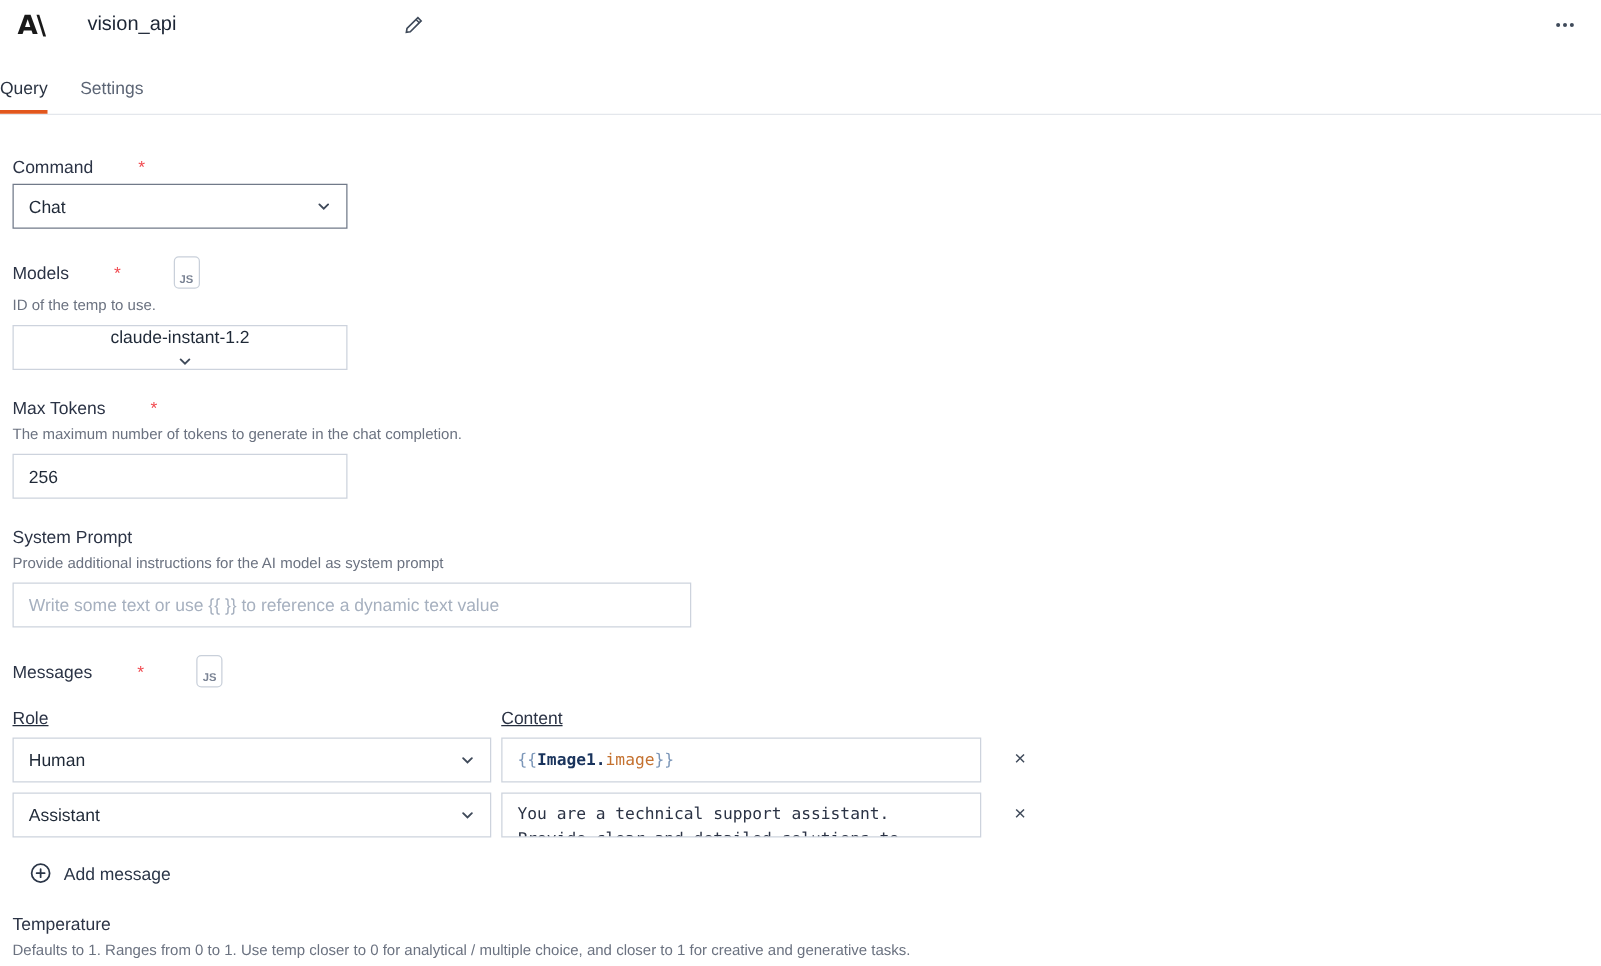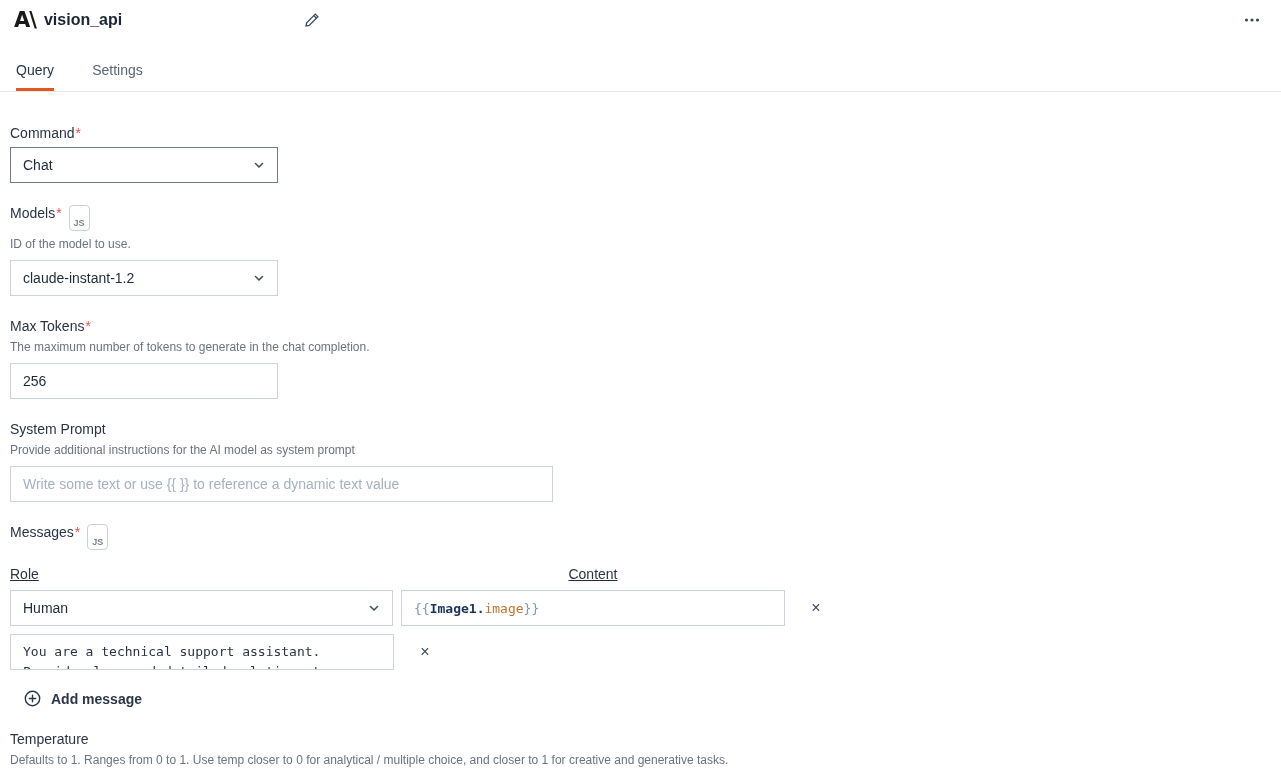--- a/index.html
+++ b/index.html
@@ -16,53 +16,53 @@
     padding: 8px 16px 0 14px;
     height: 32px;
   }
   .logo {
     font-weight: 800; font-size: 21px; color: #191919;
     letter-spacing: -1px; line-height: 1;
     font-family: "DejaVu Sans", sans-serif;
     cursor: default;
   }
   .app-title {
-    font-size: 16px; font-weight: 700; color: #1c2534;
-    margin-left: 8px;
+    font-size: 16px; font-weight: 400; color: #1c2534;
+    margin-left: 34px;
   }
   .edit-btn {
     background: none; border: none; cursor: pointer;
     margin-left: 180px; padding: 2px; line-height: 0;
   }
   .spacer { flex: 1; }
   .more-btn {
     background: none; border: none; cursor: pointer;
     padding: 4px; line-height: 0;
   }
   
   .tabs {
-    display: flex; gap: 38px;
-    margin-top: 24px; padding: 0 16px;
+    display: flex; gap: 26px;
+    margin-top: 24px; padding: 0 0;
     border-bottom: 1px solid #e4e7ec;
   }
   .tab {
     font-size: 14px; color: #5c6575; padding: 6px 0 10px 0;
     cursor: pointer; border-bottom: 3px solid transparent;
     background: none; border-top: none; border-left: none; border-right: none;
     font-family: "Liberation Sans", sans-serif;
   }
   .tab.active {
     color: #2a3342; font-weight: 500;
     border-bottom: 3px solid #e2571d;
   }
   
   .form-area { padding: 0 10px; }
   .field-label {
     font-size: 14px; color: #2b3345; font-weight: 400;
-    display: flex; align-items: flex-start;
+    display: flex; align-items: center; gap: 35px;
   }
   .req { color: #f14c52; margin-left: 1px; }
   .js-badge {
     display: inline-block; margin-left: 7px;
     font-size: 9px; color: #7a8394; font-weight: 600;
     border: 1px solid #c9d0da; border-radius: 4px;
     padding: 13px 4px 2px 4px; line-height: 1;
   }
   .help-text { font-size: 12px; color: #6b7280; margin-top: 6px; }
   .text-input, .select-box, .code-input, .code-area {
@@ -71,26 +71,26 @@
     padding: 0 12px; width: 268px;
     font-family: "Liberation Sans", sans-serif;
   }
   .select-box {
     display: flex; align-items: center; justify-content: space-between;
     cursor: pointer; user-select: none;
   }
   .select-box .sel-val { color: #1f2937; }
   .chev { flex: none; margin-left: 8px; }
   .mt-group { margin-top: 22px; }
-  .mt-input { margin-top: 9px; }
+  .mt-input { margin-top: 9px; flex-direction: column; }
   .placeholder-input::placeholder { color: #a6b0bf; opacity: 1; }
   
   .msg-cols { display: flex; gap: 8px; margin-top: 16px; text-decoration: underline; }
   .msg-col-role { width: 383px; }
-  .msg-col-content { width: 384px; font-size: 14px; color: #2b3345; text-align: center; }
+  .msg-col-content { width: 384px; font-size: 14px; color: #2b3345; }
   .msg-row { display: flex; gap: 8px; margin-top: 8px; align-items: flex-start; }
   .msg-row:first-of-type { margin-top: 6px; }
   .role-select { width: 383px; }
   .code-input {
     width: 384px; display: flex; align-items: center;
     font-family: "DejaVu Sans Mono", monospace; font-size: 13px;
   }
   .tok-brace { color: #7b96b8; }
   .tok-obj { color: #19335c; font-weight: 700; }
   .tok-dot { color: #19335c; font-weight: 700; }
@@ -102,21 +102,21 @@
   }
   .remove-btn {
     background: none; border: none; cursor: pointer;
     width: 30px; height: 36px; margin-left: 8px;
     font-size: 16px; color: #3f4a5a; line-height: 36px;
   }
   .add-msg-btn {
     display: flex; align-items: center; gap: 10px;
     background: none; border: none; cursor: pointer;
     margin: 20px 0 0 14px; padding: 0;
-    font-size: 14px; font-weight: 700; color: #2b3648;
+    font-size: 14px; font-weight: 400; color: #2b3648;
     font-family: "Liberation Sans", sans-serif;
   }
 </style>
 </head>
 <body>
 
 <div class="app-header">
   <span class="logo">A\</span>
   <span class="app-title">vision_api</span>
   <button class="edit-btn">
@@ -154,21 +154,21 @@
         </svg>
     </div>
   </div>
 
   <div class="mt-group">
     <div class="field-label">
       <span>Models</span>
         <span class="req">*</span>
       <span class="js-badge">JS</span>
     </div>
-    <div class="help-text">ID of the model to use.</div>
+    <div class="help-text">ID of the temp to use.</div>
     <div class="select-box mt-input">
       <span class="sel-val">claude-instant-1.2</span>
       <svg class="chev" width="12" height="12" viewBox="0 0 12 12" fill="none" stroke="#3f4a5a" stroke-width="1.5" stroke-linecap="round">
           <path d="M2.5 4.5l3.5 3.5 3.5-3.5"></path>
         </svg>
     </div>
   </div>
 
   <div class="mt-group">
     <div class="field-label">
@@ -210,20 +210,26 @@
         <span class="tok-brace">{{</span>
           <span class="tok-obj">Image1</span>
           <span class="tok-dot">.</span>
           <span class="tok-prop">image</span>
           <span class="tok-brace">}}</span>
       </div>
       <button class="remove-btn"><span>×</span></button>
     </div>
 
     <div class="msg-row">
+      <div class="select-box role-select">
+        <span class="sel-val">Assistant</span>
+        <svg class="chev" width="12" height="12" viewBox="0 0 12 12" fill="none" stroke="#3f4a5a" stroke-width="1.5" stroke-linecap="round">
+            <path d="M2.5 4.5l3.5 3.5 3.5-3.5"></path>
+          </svg>
+      </div>
       <textarea class="code-area" style="">You are a technical support assistant. Provide clear and detailed solutions to customers.</textarea>
       <button class="remove-btn"><span>×</span></button>
     </div>
 
     <button class="add-msg-btn">
       <svg width="17" height="17" viewBox="0 0 17 17" fill="none" stroke="#2b3648" stroke-width="1.4" stroke-linecap="round">
         <circle cx="8.5" cy="8.5" r="7.2"></circle>
           <path d="M8.5 5.3v6.4M5.3 8.5h6.4"></path>
       </svg>
       <span>Add message</span>

